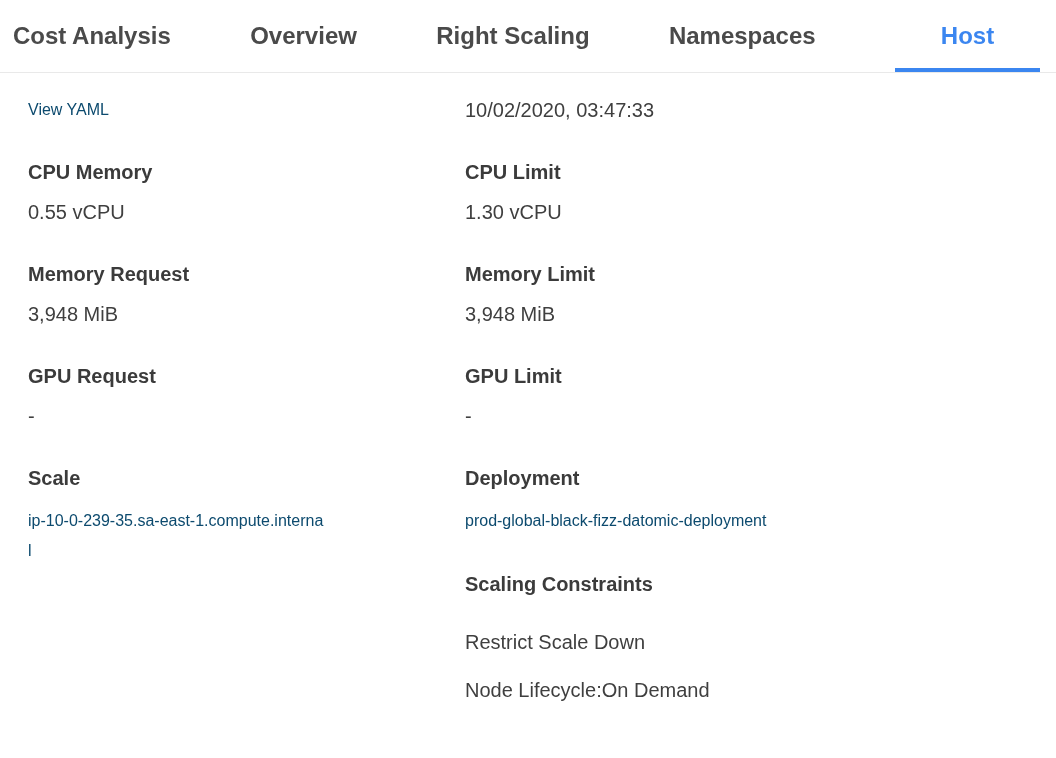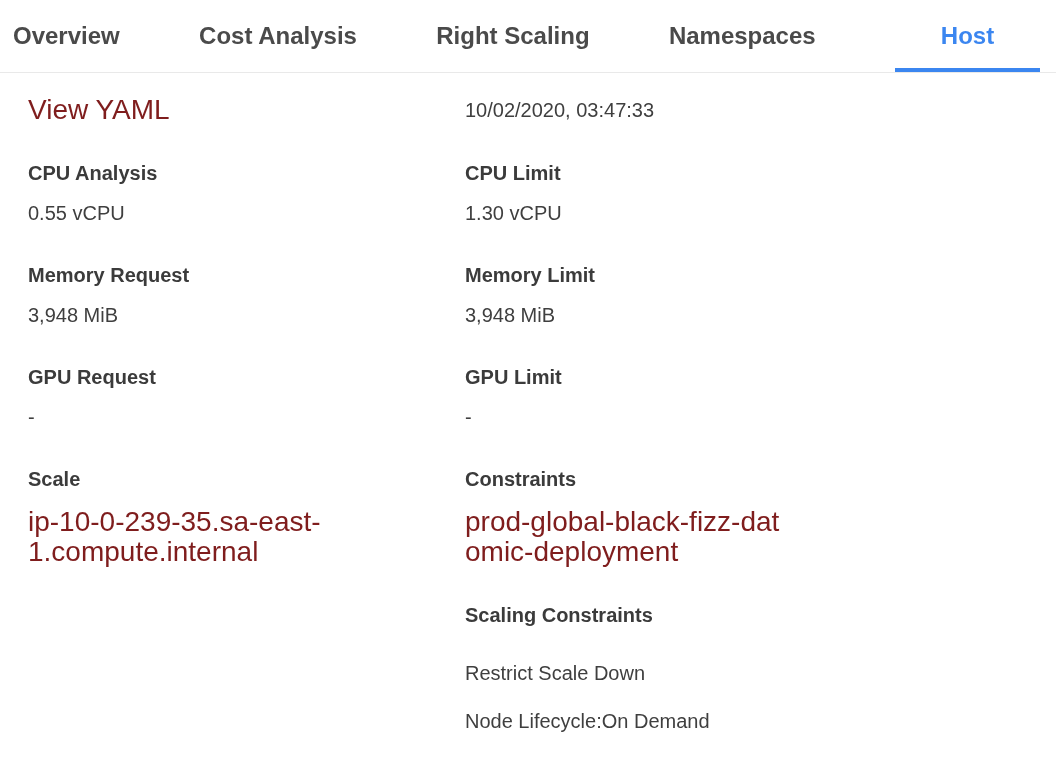--- a/index.html
+++ b/index.html
@@ -49,22 +49,22 @@
     display: grid;
     grid-template-columns: 437px 1fr;
     margin-bottom: 38px;
   }
   .meta-text {
     font-size: 20px;
     line-height: 24px;
     color: #3f3f3f;
   }
   .link {
-    color: #7f1d1d;
-    font-size: 28px;
+    color: #0c4a6e;
+    font-size: 16px;
     line-height: 24px;
     cursor: pointer;
     text-decoration: none;
     display: inline-block;
   }
   .field-label {
     font-size: 20px;
     font-weight: 700;
     line-height: 24px;
     color: #3b3b3b;
@@ -88,41 +88,41 @@
     font-size: 20px;
     line-height: 24px;
     color: #3f3f3f;
     margin-bottom: 24px;
   }
 </style>
 </head>
 <body>
 
 <nav class="tabbar">
+  <div class="tab">Cost Analysis</div>
   <div class="tab">Overview</div>
-  <div class="tab">Cost Analysis</div>
   <div class="tab">Right Scaling</div>
   <div class="tab">Namespaces</div>
   <div class="tab tab-pods active">Host</div>
 </nav>
 
 <main class="content">
 
   <div class="row">
     <div>
       <a class="link">View YAML</a>
     </div>
     <div>
       <span class="meta-text">10/02/2020, 03:47:33</span>
     </div>
   </div>
 
   <div class="row">
     <div>
-      <div class="field-label">CPU Analysis</div>
+      <div class="field-label">CPU Memory</div>
       <div class="field-value">0.55 vCPU</div>
     </div>
     <div>
       <div class="field-label">CPU Limit</div>
       <div class="field-value">1.30 vCPU</div>
     </div>
   </div>
 
   <div class="row">
     <div>
@@ -145,21 +145,21 @@
       <div class="field-value">-</div>
     </div>
   </div>
 
   <div class="row">
     <div>
       <div class="field-label">Scale</div>
       <a class="link wrap-link host-link">ip-10-0-239-35.sa-east-1.compute.internal</a>
     </div>
     <div>
-      <div class="field-label">Constraints</div>
+      <div class="field-label">Deployment</div>
       <a class="link wrap-link deployment-link">prod-global-black-fizz-datomic-deployment</a>
 
       <div class="scaling-block">
         <div class="field-label scaling-label">Scaling Constraints</div>
         <div class="scaling-item">Restrict Scale Down</div>
         <div class="scaling-item">Node Lifecycle:On Demand</div>
       </div>
     </div>
   </div>
 

